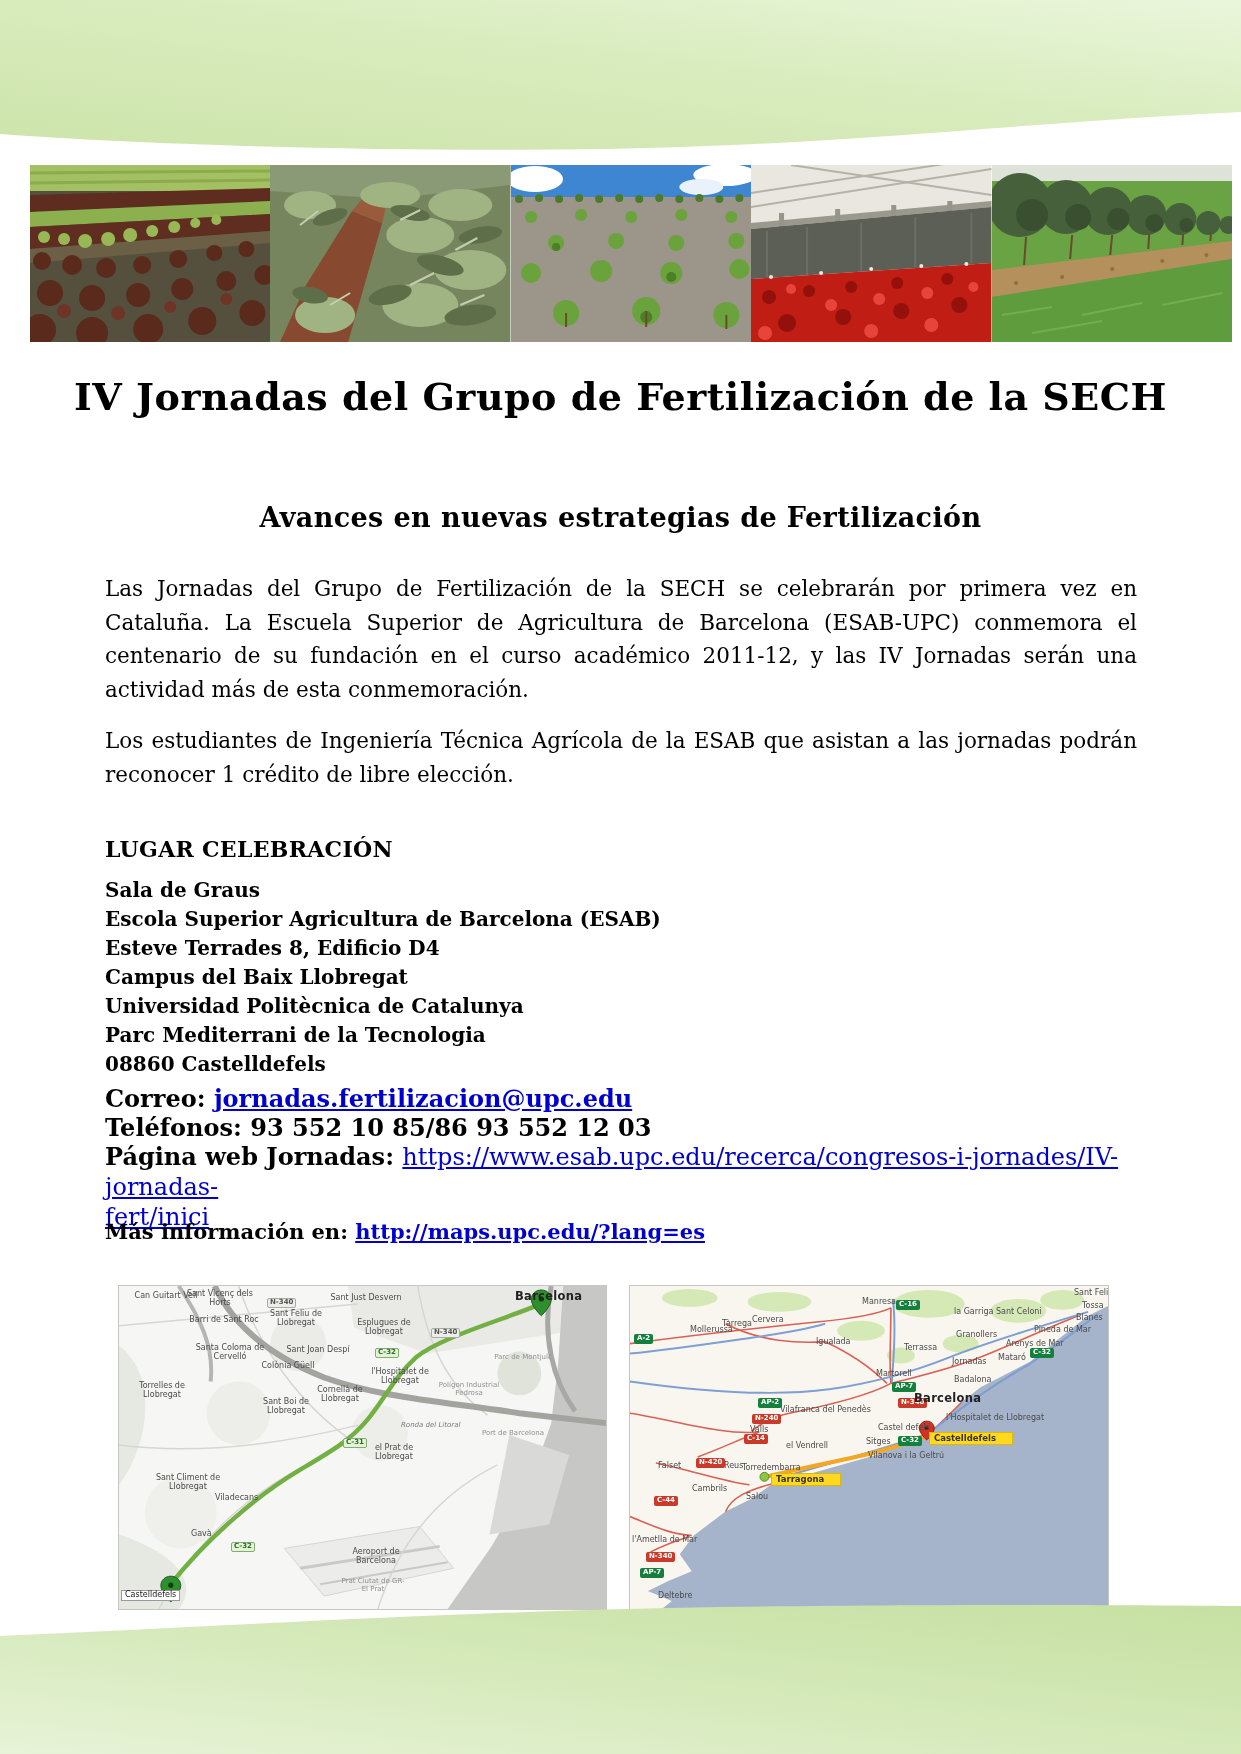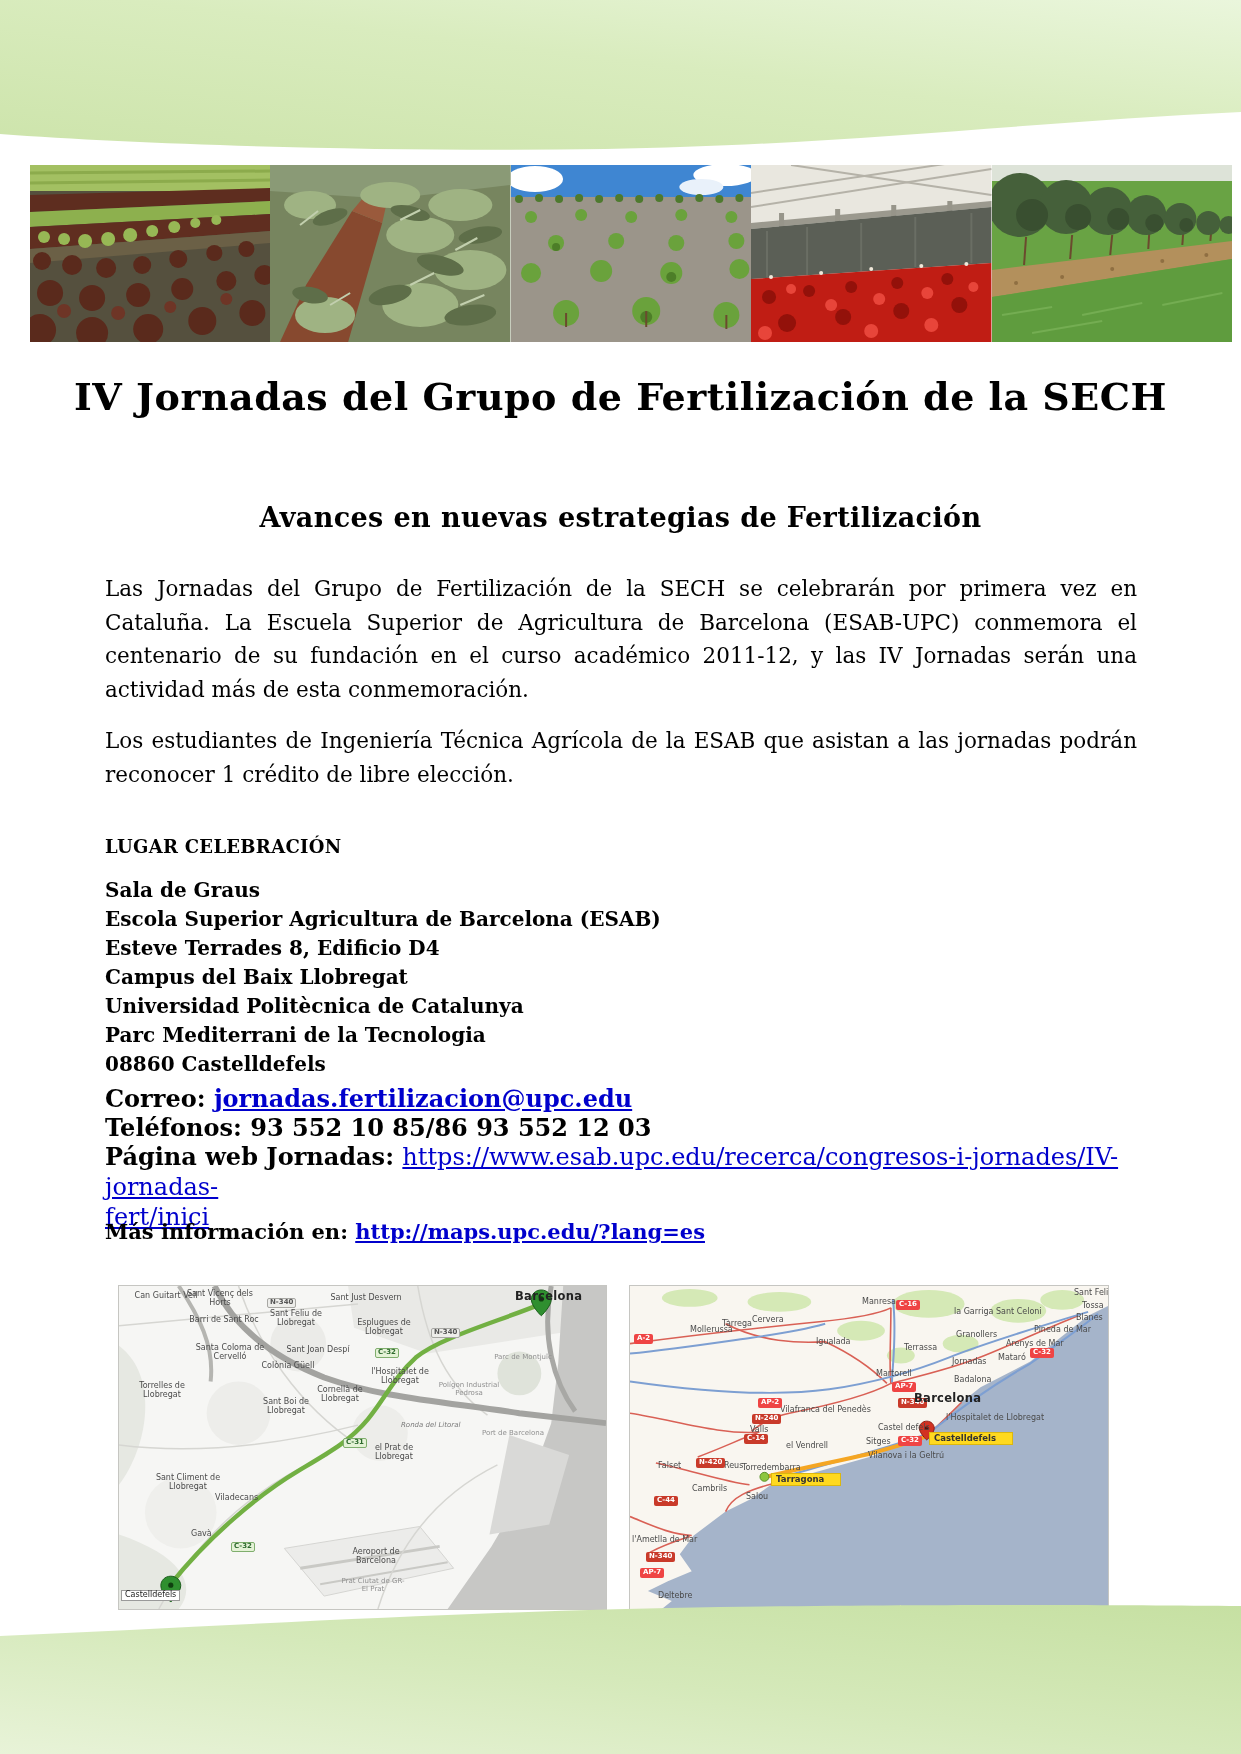--- a/index.html
+++ b/index.html
@@ -12,21 +12,21 @@
   .photo{flex:1 1 0;height:177px;overflow:hidden;}
   .photo svg{display:block;width:100%;height:100%;}
   .title{position:absolute;top:366px;left:70px;right:70px;text-align:center;
          font-size:38px;font-weight:bold;line-height:1.62;letter-spacing:.5px;}
   .subtitle{position:absolute;top:502px;left:70px;right:70px;text-align:center;
             font-size:27px;font-weight:bold;letter-spacing:.4px;}
   .para{position:absolute;left:105px;width:1032px;font-size:21.5px;line-height:33.5px;
         text-align:justify;margin:0;}
   .p1{top:572px;}
   .p2{top:724px;}
-  .venue-h{position:absolute;top:836px;left:105px;font-size:18px;font-weight:bold;letter-spacing:.3px;}
+  .venue-h{position:absolute;top:836px;left:105px;font-size:22px;font-weight:bold;letter-spacing:.3px;}
   .venue{position:absolute;top:876px;left:105px;font-size:20px;font-weight:bold;line-height:29px;}
   .venue span{display:block;}
   .contact{position:absolute;top:1084px;left:105px;width:1032px;font-size:24px;
            font-weight:bold;line-height:29px;}
   .moreinfo{position:absolute;top:1217px;left:105px;width:1032px;font-size:21px;
             font-weight:bold;line-height:30px;}
   a.lnk{color:#0000cc;text-decoration:underline;cursor:pointer;}
   a.lnk.plain{font-weight:normal;}
   .maps{position:absolute;top:1285px;left:118px;display:flex;gap:22px;}
   .map{position:relative;height:325px;border:1px solid #c6c6c2;box-sizing:border-box;overflow:hidden;}
@@ -39,21 +39,21 @@
   .mlabel.area{color:#909090;font-size:7px;white-space:normal;width:64px;text-align:center;}
   .mlabel.big{font-size:11.5px;color:#222;font-weight:bold;letter-spacing:.3px;}
   .mlabel.road{color:#7a7a7a;font-size:7px;font-style:italic;}
   .mlabel.box{background:#fff;border:1px solid #9a9a9a;padding:0 3px;font-size:8px;color:#222;}
   .mlabel.yellow{background:#ffd91f;outline:1px solid #dcb70e;padding:1px 16px 1px 4px;
                  font-size:8.5px;font-weight:bold;color:#333;}
   .mlabel.bgreen{background:#e4f2d6;border:1px solid #7fae6d;color:#2f6b2f;font-size:7px;
                  padding:0 2px;border-radius:2px;font-weight:bold;}
   .mlabel.bgray{background:#ededea;border:1px solid #a8a8a4;color:#555;font-size:7px;
                 padding:0 2px;border-radius:2px;font-weight:bold;}
-  .mlabel.bblue{background:#ef4444;color:#fff;font-size:7px;padding:1px 3px;border-radius:2px;font-weight:bold;}
+  .mlabel.bblue{background:#15803d;color:#fff;font-size:7px;padding:1px 3px;border-radius:2px;font-weight:bold;}
   .mlabel.bred{background:#c93a2a;color:#fff;font-size:7px;padding:1px 3px;border-radius:2px;font-weight:bold;}
 </style>
 </head>
 <body>
 
 <div class="page">
 
   <div class="band top">
     <svg width="1241" height="158" viewBox="0 0 1241 158" preserveAspectRatio="none">
       <defs>

